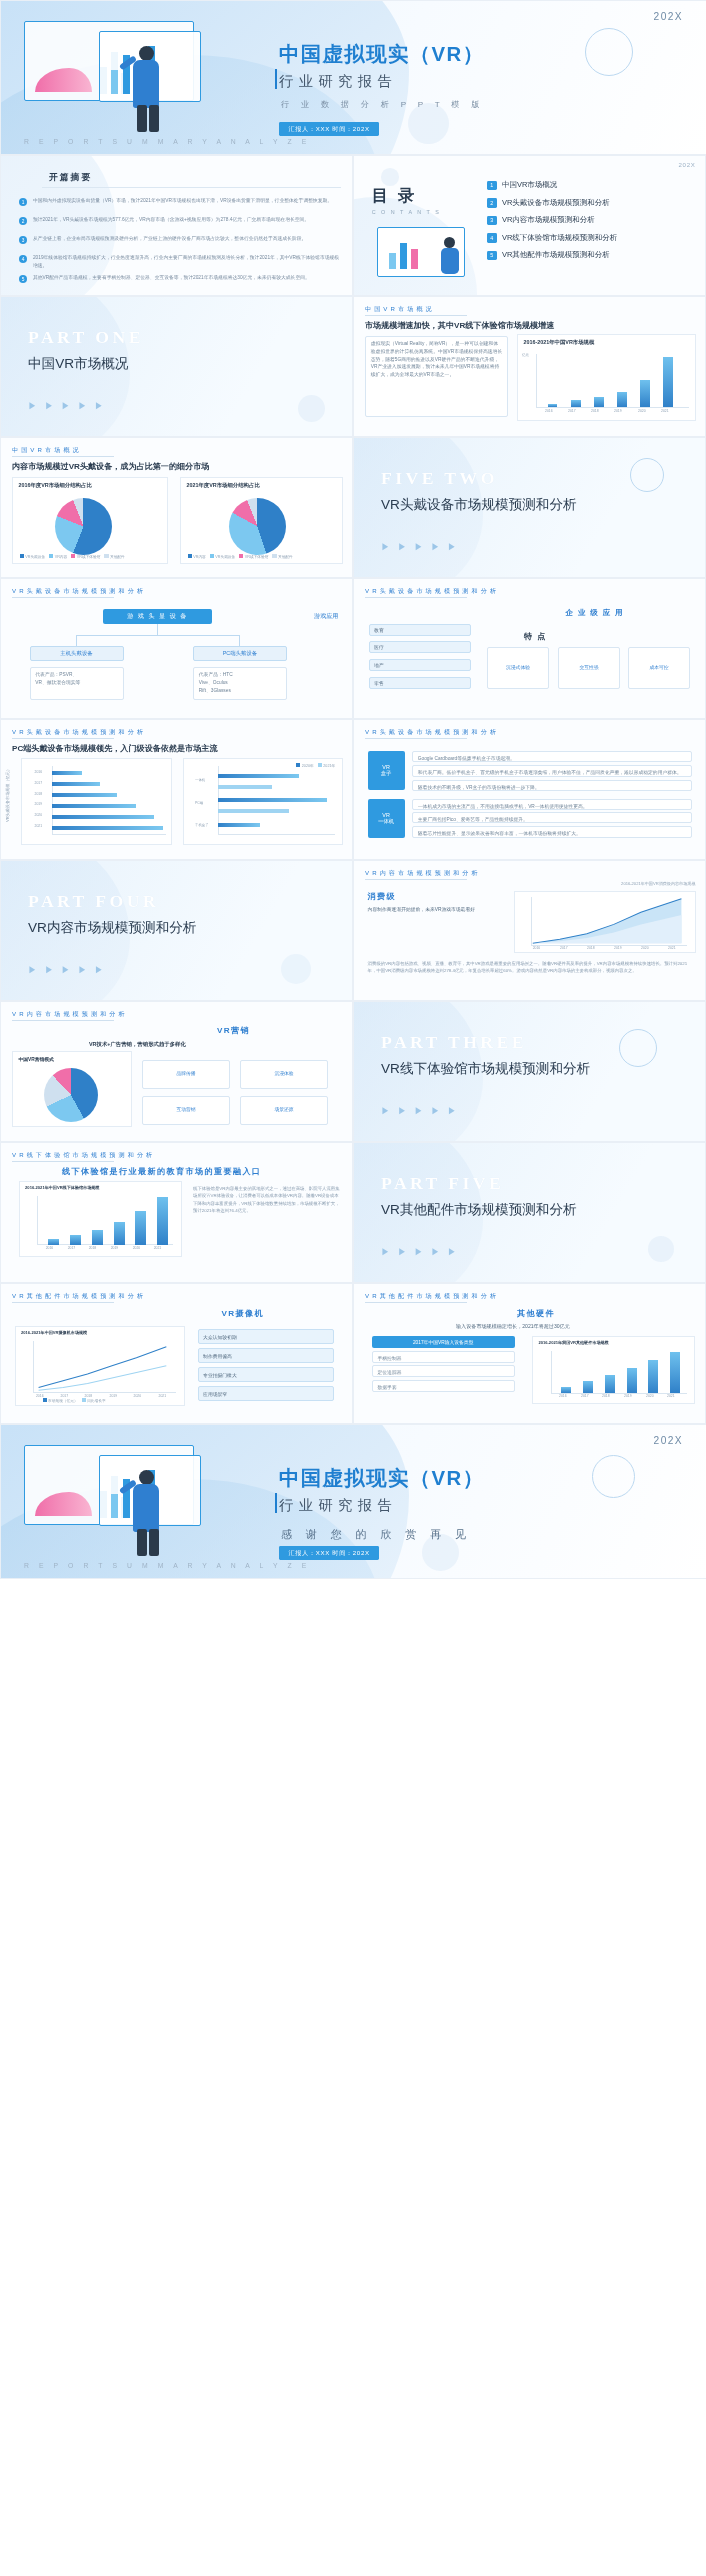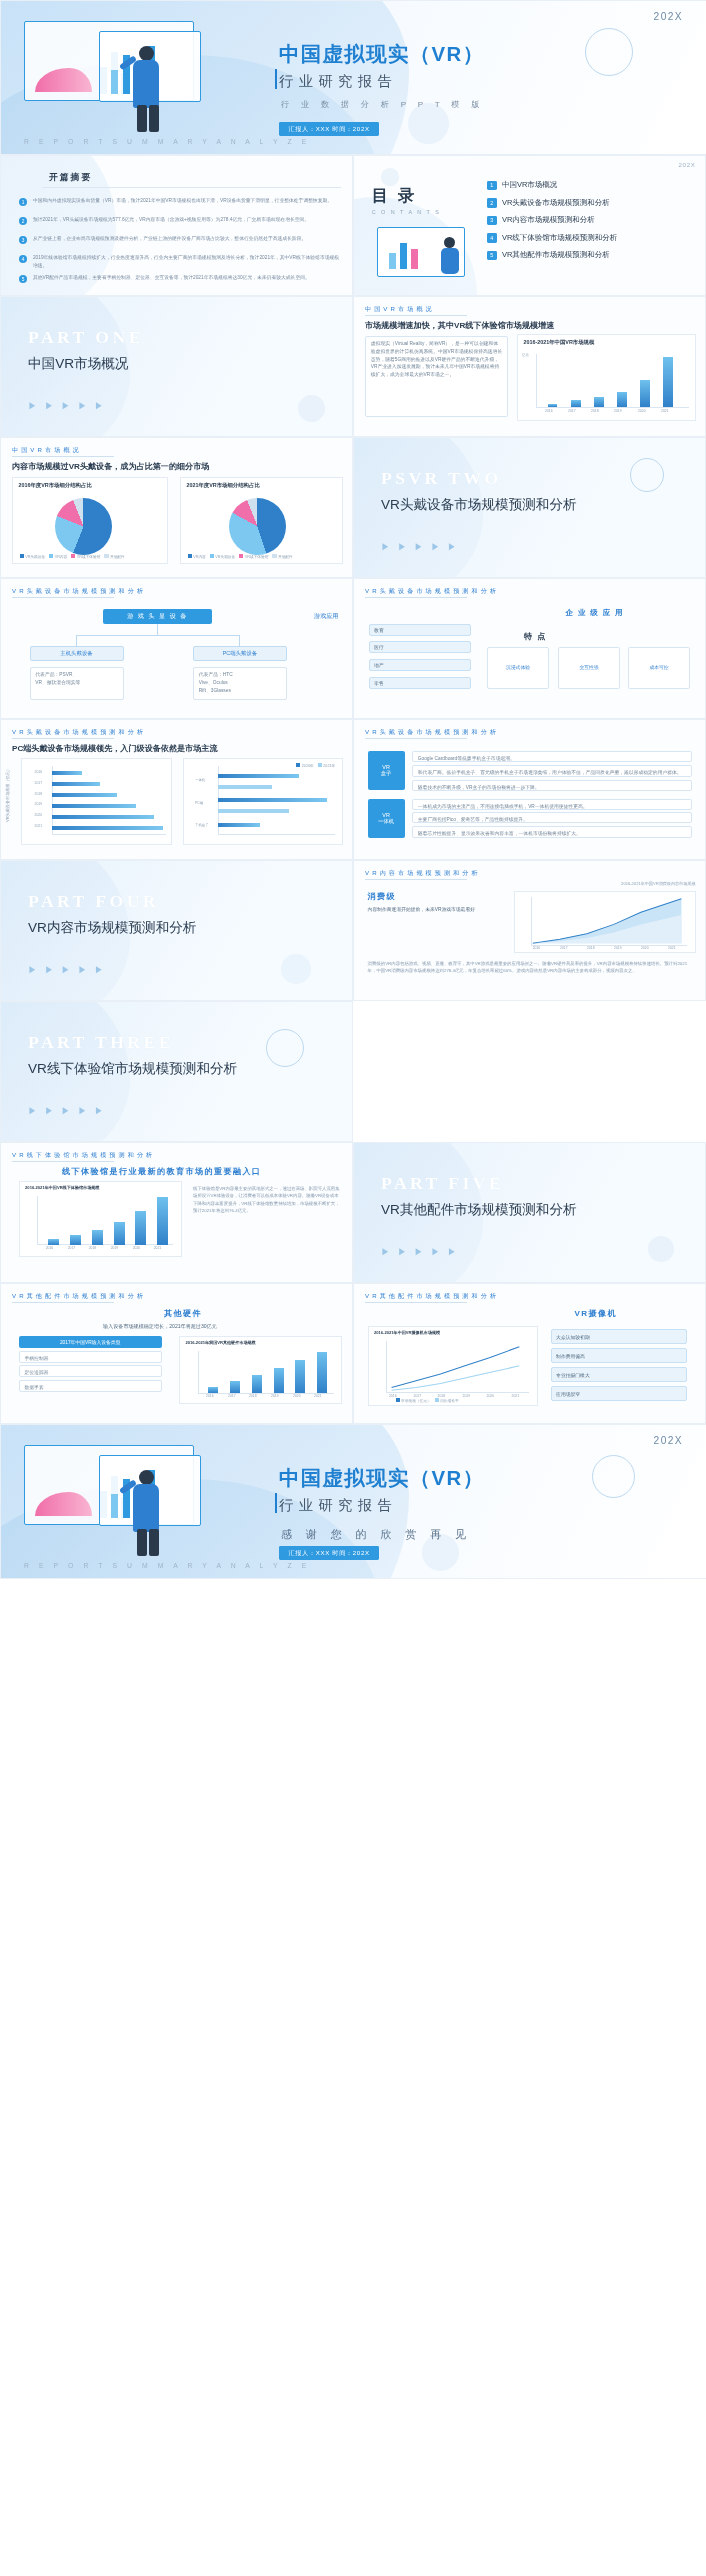--- a/index.html
+++ b/index.html
@@ -382,21 +382,21 @@
           <span><i class="sw" style="background:#7cc8f0"></i><span>VR头戴设备</span></span>
           <span><i class="sw" style="background:#f06ea9"></i><span>VR线下体验馆</span></span>
           <span><i class="sw" style="background:#cfe0ef"></i><span>其他配件</span></span>
         </div>
       </div>
     </div>
 
     <div class="slide half sec">
       <div class="wave" style="left:-75px;top:-27px;width:204px;height:190px;opacity:.6"></div>
       <div class="ring" style="right:41px;top:20.4px;width:34px;height:34px"></div>
-      <div class="ghost">PSVR TWO</div>
+      <div class="ghost">FIVE TWO</div>
       <div class="sec-title">VR头戴设备市场规模预测和分析</div>
       <div class="arrows">▶ ▶ ▶ ▶ ▶</div>
     </div>
   </div>
 
   <div class="row">
 
     <div class="slide half">
       <div class="s-head">V R 头 戴 设 备 市 场 规 模 预 测 和 分 析</div>
       <div class="s-head-rule"></div>
@@ -532,20 +532,36 @@
         <div class="tick" style="left:126px;top:54px">2020</div>
         <div class="tick" style="left:153px;top:54px">2021</div>
       </div>
 
       <div class="body-txt" style="left:13.6px;top:99px;width:327px">消费级的VR内容包括游戏、视频、直播、教育等，其中VR游戏是最重要的应用场景之一。随着VR硬件普及率的提升，VR内容市场规模将持续快速增长。预计到2021年，中国VR消费级内容市场规模将达到278.4亿元，年复合增长率超过60%。游戏内容依然是VR内容市场的主要构成部分，视频内容次之。</div>
     </div>
   </div>
 
   <div class="row">
 
+    <div class="slide half">
+      <div class="s-head">V R 内 容 市 场 规 模 预 测 和 分 析</div>
+      <div class="s-head-rule"></div>
+      <div class="kpi-title" style="right:102px;top:23px">VR营销</div>
+      <div class="label-sm" style="left:88px;top:39px;font-size:5.4px;color:#2a3c50;font-weight:bold">VR技术+广告营销，营销形式趋于多样化</div>
+
+      <div class="chart-box" style="left:11px;top:49px;width:120px;height:76px">
+        <div class="chart-title" style="position:absolute;left:5.4px;top:4.1px;font-size:4.8px">中国VR营销模式</div>
+        <div class="pie" style="left:31px;top:16.3px;width:54px;height:54px;background:conic-gradient(#2f80c8 0 42%, #7cc8f0 42% 68%, #cfe0ef 68% 88%, #f06ea9 88% 100%)"></div>
+      </div>
+
+      <div class="card" style="left:141px;top:58px;width:88px;height:28.5px;display:flex;align-items:center;justify-content:center;color:#2f7fd0">品牌传播</div>
+      <div class="card" style="left:239px;top:58px;width:88px;height:28.5px;display:flex;align-items:center;justify-content:center;color:#2f7fd0">沉浸体验</div>
+      <div class="card" style="left:141px;top:94px;width:88px;height:28.5px;display:flex;align-items:center;justify-content:center;color:#2f7fd0">互动营销</div>
+      <div class="card" style="left:239px;top:94px;width:88px;height:28.5px;display:flex;align-items:center;justify-content:center;color:#2f7fd0">场景还原</div>
+    </div>
 
     <div class="slide half sec">
       <div class="wave" style="left:-75px;top:-27px;width:204px;height:190px;opacity:.6"></div>
       <div class="ring" style="right:48px;top:27px;width:38px;height:38px"></div>
       <div class="ghost">PART THREE</div>
       <div class="sec-title">VR线下体验馆市场规模预测和分析</div>
       <div class="arrows">▶ ▶ ▶ ▶ ▶</div>
     </div>
   </div>
 
@@ -582,52 +598,20 @@
     <div class="slide half sec">
       <div class="wave" style="left:-75px;top:-27px;width:204px;height:190px;opacity:.6"></div>
       <div class="blob" style="right:31px;bottom:20.4px;width:26px;height:26px;opacity:.5"></div>
       <div class="ghost">PART FIVE</div>
       <div class="sec-title">VR其他配件市场规模预测和分析</div>
       <div class="arrows">▶ ▶ ▶ ▶ ▶</div>
     </div>
   </div>
 
   <div class="row">
-
-    <div class="slide half">
-      <div class="s-head">V R 其 他 配 件 市 场 规 模 预 测 和 分 析</div>
-      <div class="s-head-rule"></div>
-      <div class="kpi-title" style="left:163px;top:24.4px">其他硬件</div>
-      <div class="label-sm" style="left:102px;top:39px;font-size:5.1px;color:#51697f">输入设备市场规模稳定增长，2021年将超过30亿元</div>
-
-      <div class="tagbox" style="left:17.7px;top:52px;width:143px;height:12.2px;font-size:4.8px">2017年中国VR输入设备类型</div>
-      <div class="card" style="left:17.7px;top:67px;width:143px;height:12.2px">手柄控制器</div>
-      <div class="card" style="left:17.7px;top:81px;width:143px;height:12.2px">定位追踪器</div>
-      <div class="card" style="left:17.7px;top:96px;width:143px;height:12.2px">数据手套</div>
-
-      <div class="chart-box" style="left:178px;top:52px;width:163px;height:68px">
-        <div class="chart-title" style="position:absolute;left:5.4px;top:3.4px;font-size:4.1px">2016-2021年我国VR其他硬件市场规模</div>
-        <div class="axis" style="left:17.7px;top:13.6px;width:0.7px;height:42px"></div>
-        <div class="axis" style="left:17.7px;top:56px;width:136px;height:0.7px"></div>
-        <div style="position:absolute;left:23px;top:13.6px;width:132px;height:42px">
-          <div class="vbar" style="left:5.4px;width:9.5px;height:5.4px"></div>
-          <div class="vbar" style="left:27px;width:9.5px;height:11.5px"></div>
-          <div class="vbar" style="left:49px;width:9.5px;height:17.7px"></div>
-          <div class="vbar" style="left:71px;width:9.5px;height:25px"></div>
-          <div class="vbar" style="left:92px;width:9.5px;height:33px"></div>
-          <div class="vbar" style="left:114px;width:9.5px;height:41px"></div>
-        </div>
-        <div class="tick" style="left:26px;top:57px">2016</div>
-        <div class="tick" style="left:48px;top:57px">2017</div>
-        <div class="tick" style="left:69px;top:57px">2018</div>
-        <div class="tick" style="left:91px;top:57px">2019</div>
-        <div class="tick" style="left:113px;top:57px">2020</div>
-        <div class="tick" style="left:134px;top:57px">2021</div>
-      </div>
-    </div>
 
     <div class="slide half">
       <div class="s-head">V R 其 他 配 件 市 场 规 模 预 测 和 分 析</div>
       <div class="s-head-rule"></div>
       <div class="kpi-title" style="right:88px;top:24.4px">VR摄像机</div>
 
       <div class="chart-box" style="left:13.6px;top:42px;width:170px;height:80px">
         <div class="chart-title" style="position:absolute;left:5.4px;top:3.4px;font-size:4.1px">2016-2021年中国VR摄像机市场规模</div>
         <div class="axis" style="left:17.7px;top:13.6px;width:0.7px;height:52px"></div>
         <div class="axis" style="left:17.7px;top:65px;width:143px;height:0.7px"></div>
@@ -645,20 +629,52 @@
           <span><i class="sw" style="background:#2f80c8"></i><span>市场规模（亿元）</span></span>
           <span><i class="sw" style="background:#9fd4f2"></i><span>同比增长率</span></span>
         </div>
       </div>
 
       <div class="blue-pill" style="left:197px;top:45px;width:136px;height:15px">大众认知较初期</div>
       <div class="blue-pill" style="left:197px;top:64px;width:136px;height:15px">制作费用偏高</div>
       <div class="blue-pill" style="left:197px;top:83px;width:136px;height:15px">专业拍摄门槛大</div>
       <div class="blue-pill" style="left:197px;top:102px;width:136px;height:15px">应用场景窄</div>
     </div>
+
+    <div class="slide half">
+      <div class="s-head">V R 其 他 配 件 市 场 规 模 预 测 和 分 析</div>
+      <div class="s-head-rule"></div>
+      <div class="kpi-title" style="left:163px;top:24.4px">其他硬件</div>
+      <div class="label-sm" style="left:102px;top:39px;font-size:5.1px;color:#51697f">输入设备市场规模稳定增长，2021年将超过30亿元</div>
+
+      <div class="tagbox" style="left:17.7px;top:52px;width:143px;height:12.2px;font-size:4.8px">2017年中国VR输入设备类型</div>
+      <div class="card" style="left:17.7px;top:67px;width:143px;height:12.2px">手柄控制器</div>
+      <div class="card" style="left:17.7px;top:81px;width:143px;height:12.2px">定位追踪器</div>
+      <div class="card" style="left:17.7px;top:96px;width:143px;height:12.2px">数据手套</div>
+
+      <div class="chart-box" style="left:178px;top:52px;width:163px;height:68px">
+        <div class="chart-title" style="position:absolute;left:5.4px;top:3.4px;font-size:4.1px">2016-2021年我国VR其他硬件市场规模</div>
+        <div class="axis" style="left:17.7px;top:13.6px;width:0.7px;height:42px"></div>
+        <div class="axis" style="left:17.7px;top:56px;width:136px;height:0.7px"></div>
+        <div style="position:absolute;left:23px;top:13.6px;width:132px;height:42px">
+          <div class="vbar" style="left:5.4px;width:9.5px;height:5.4px"></div>
+          <div class="vbar" style="left:27px;width:9.5px;height:11.5px"></div>
+          <div class="vbar" style="left:49px;width:9.5px;height:17.7px"></div>
+          <div class="vbar" style="left:71px;width:9.5px;height:25px"></div>
+          <div class="vbar" style="left:92px;width:9.5px;height:33px"></div>
+          <div class="vbar" style="left:114px;width:9.5px;height:41px"></div>
+        </div>
+        <div class="tick" style="left:26px;top:57px">2016</div>
+        <div class="tick" style="left:48px;top:57px">2017</div>
+        <div class="tick" style="left:69px;top:57px">2018</div>
+        <div class="tick" style="left:91px;top:57px">2019</div>
+        <div class="tick" style="left:113px;top:57px">2020</div>
+        <div class="tick" style="left:134px;top:57px">2021</div>
+      </div>
+    </div>
   </div>
 
   <div class="slide cover">
     <div class="bigwave"></div>
     <div class="bigwave2"></div>
     <div class="blob" style="left:421px;top:109px;width:37px;height:37px;opacity:.5"></div>
     <div class="ring" style="left:591px;top:30px;width:43px;height:43px;"></div>
 
     <div class="illus">
       <div class="board">

